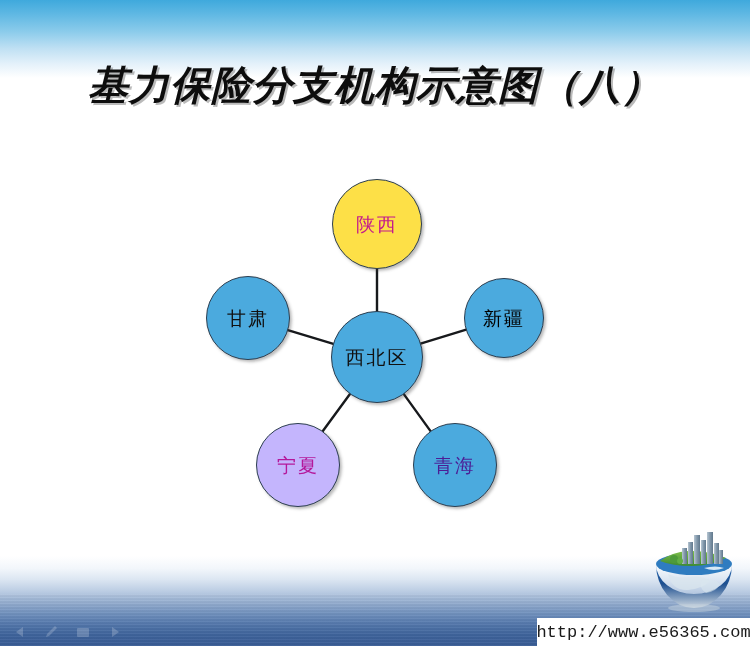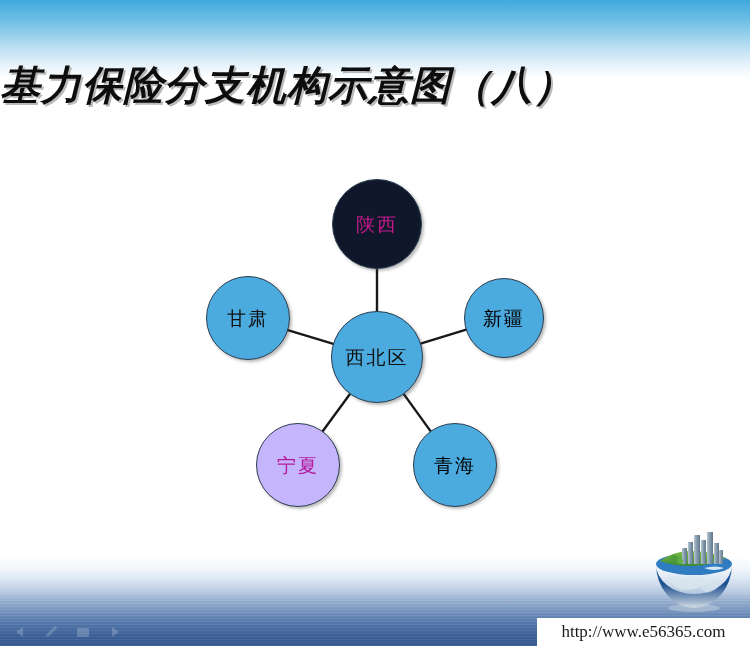--- a/index.html
+++ b/index.html
@@ -68,21 +68,21 @@
     opacity: 0.85;
     pointer-events: none;
   }
 
   
   .title {
     position: absolute;
     left: 0;
     top: 58px;
     width: 750px;
-    text-align: left;
+    text-align: center;
     font-family: Liberation Serif, serif;
     font-size: 40px;
     font-weight: bold;
     font-style: italic;
     letter-spacing: 1px;
     color: #0d0d0d;
     text-shadow: 2px 2px 0 rgba(130,130,130,0.55);
     white-space: nowrap;
   }
 
@@ -131,21 +131,21 @@
     left: 537px;
     top: 618px;
     width: 213px;
     height: 28px;
     background: #ffffff;
     display: flex;
     align-items: center;
     justify-content: center;
   }
   .url-band .url-text {
-    font-family: Liberation Serif, serif;
+    font-family: Liberation Mono, monospace;
     font-size: 17px;
     color: #1a1a1a;
     white-space: nowrap;
   }
 
   
   .nav-bar {
     position: absolute;
     left: 12px;
     top: 622px;
@@ -179,34 +179,34 @@
         <line x1="377" y1="314" x2="377" y2="266" stroke="#17191C" stroke-width="2.4" stroke-linecap="round"></line>
         <line x1="418.10548924972096" y1="344.37705448236915" x2="468.6301604130308" y2="328.8616042826126" stroke="#17191C" stroke-width="2.4" stroke-linecap="round"></line>
         <line x1="335.8399086261598" y1="344.5562514451181" x2="285.33124566464573" y2="329.2861905497766" stroke="#17191C" stroke-width="2.4" stroke-linecap="round"></line>
         <line x1="351.6131752975585" y1="391.7060388337175" x2="321.0252596138423" y2="433.5224298950004" stroke="#17191C" stroke-width="2.4" stroke-linecap="round"></line>
         <line x1="402.1760938153074" y1="391.8592068211949" x2="432.16586840007" y2="433.38351009240466" stroke="#17191C" stroke-width="2.4" stroke-linecap="round"></line>
       </svg>
     <div id="node-layer">
         <div class="node" style="left: 331px; top: 311px; width: 92px; height: 92px; background: rgb(75, 170, 222); border-color: rgb(44, 62, 80);">
           <span class="label" style="color: rgb(17, 17, 17);">西北区</span>
         </div>
-        <div class="node" style="left: 332px; top: 179px; width: 90px; height: 90px; background: #0f172a; border-color: rgb(44, 62, 80);">
+        <div class="node" style="left: 332px; top: 179px; width: 90px; height: 90px; background: #fde047; border-color: rgb(44, 62, 80);">
           <span class="label" style="color: rgb(196, 26, 140);">陕西</span>
         </div>
         <div class="node" style="left: 464px; top: 278px; width: 80px; height: 80px; background: rgb(75, 170, 222); border-color: rgb(44, 62, 80);">
           <span class="label" style="color: #000000;">新疆</span>
         </div>
         <div class="node" style="left: 206px; top: 276px; width: 84px; height: 84px; background: rgb(75, 170, 222); border-color: rgb(44, 62, 80);">
           <span class="label" style="color: rgb(17, 17, 17);">甘肃</span>
         </div>
         <div class="node" style="left: 256px; top: 423px; width: 84px; height: 84px; background: #c4b5fd; border-color: rgb(44, 62, 80);">
           <span class="label" style="color: rgb(180, 24, 155);">宁夏</span>
         </div>
         <div class="node" style="left: 413px; top: 423px; width: 84px; height: 84px; background: rgb(75, 170, 222); border-color: rgb(44, 62, 80);">
-          <span class="label" style="color: #000000;">青海</span>
+          <span class="label" style="color: #4c1d95;">青海</span>
         </div>
       </div>
   </div>
 
   <div class="globe">
     <svg width="92" height="86" viewBox="0 0 92 86">
       <defs>
         <linearGradient id="gOcean" x1="0" y1="0" x2="0" y2="1">
           <stop offset="0%" stop-color="#2E6FB7"></stop>
           <stop offset="45%" stop-color="#1C4E8F"></stop>

